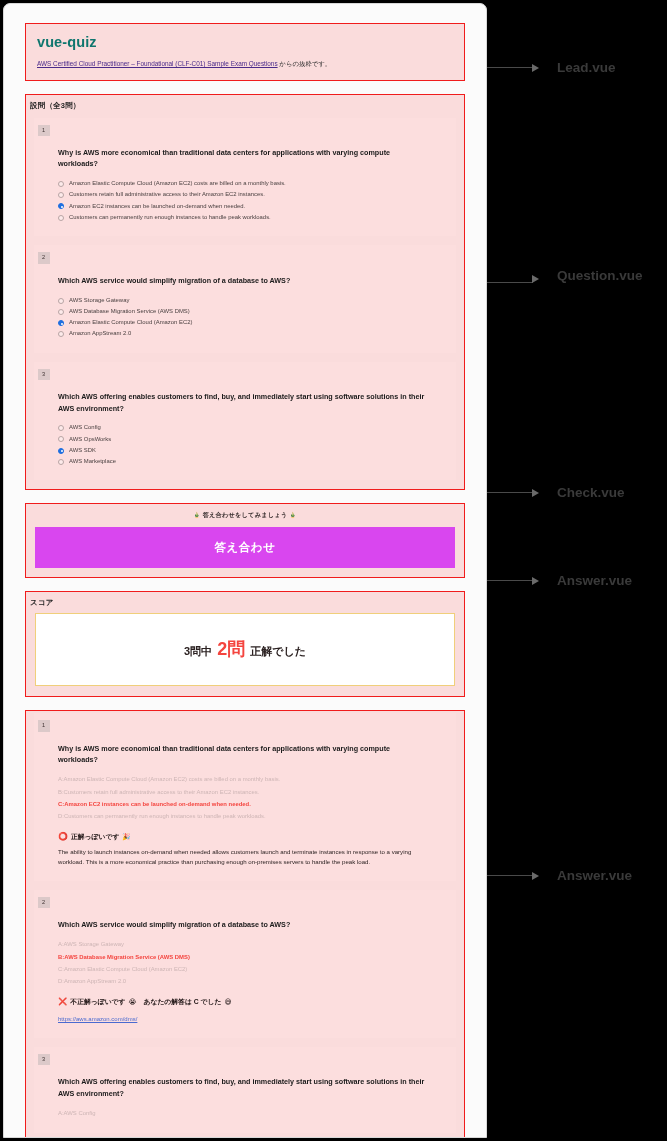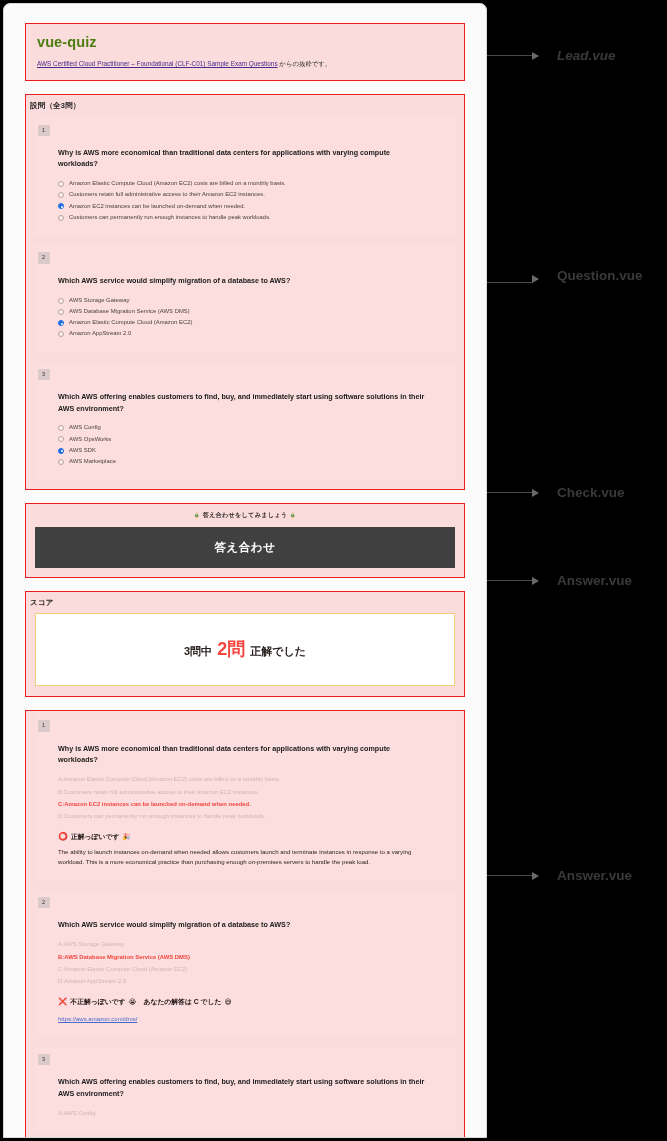--- a/index.html
+++ b/index.html
@@ -31,21 +31,21 @@
   }
   .comp-label {
     font-size: 7.5px; font-weight: bold; color: #1e1e1e;
     padding: 6px 8px 5px 4px;
     letter-spacing: .2px;
   }
 
   
   .lead { padding: 10px 11px 11px 11px; }
   .lead-title {
-    font-size: 14.5px; font-weight: bold; color: #4d7c0f;
+    font-size: 14.5px; font-weight: bold; color: #0f766e;
     letter-spacing: .1px; margin-bottom: 9px;
   }
   .lead-sub { font-size: 6.4px; color: #2b2b2b; line-height: 1.5; }
   .lead-sub a { color: #4a2a8a; text-decoration: underline; }
 
   
   .card {
     background: #fcdede;
     margin: 0 8px 9px 8px;
     padding: 0 0 13px 0;
@@ -82,21 +82,21 @@
 
   
   .check-box { padding: 7px 9px 9px 9px; text-align: center; }
   .check-caption {
     font-size: 6.2px; font-weight: bold; color: #3a3030;
     margin-bottom: 7px; letter-spacing: .2px;
   }
   .check-caption .emo { font-size: 6px; opacity: .85; }
   .check-btn {
     display: block; width: 100%; border: 0;
-    background: #404040; color: #fff;
+    background: #d946ef; color: #fff;
     font-family: inherit;
     font-size: 11.5px; font-weight: bold;
     padding: 13px 0; cursor: pointer;
     letter-spacing: .5px;
   }
 
   
   .score-inner { padding: 0 9px 10px 9px; }
   .score-box {
     border: 1.5px solid #f0cf7a; background: #ffffff;
@@ -267,21 +267,21 @@
             <div class="card"><div class="num-badge">3</div><div class="q-text">Which AWS offering enables customers to find, buy, and immediately start using software solutions in their AWS environment?</div><div class="a-body">
                 <div class="a-opt">A:AWS Config</div>
               </div></div>
           </div>
       </div>
 
     </div>
   </div>
 
   <div class="anno" id="annotations">
-      <div class="anno-row" style="top: 48px; font-style: italic;">
+      <div class="anno-row" style="top: 60px;">
         <div class="anno-line"></div>
         <div class="anno-arrow"></div>
         <div class="anno-text">Lead.vue</div>
       </div>
       <div class="anno-row" style="top: 268px; align-items: flex-end;">
         <div class="anno-line"></div>
         <div class="anno-arrow"></div>
         <div class="anno-text">Question.vue</div>
       </div>
       <div class="anno-row" style="top: 485px;">

